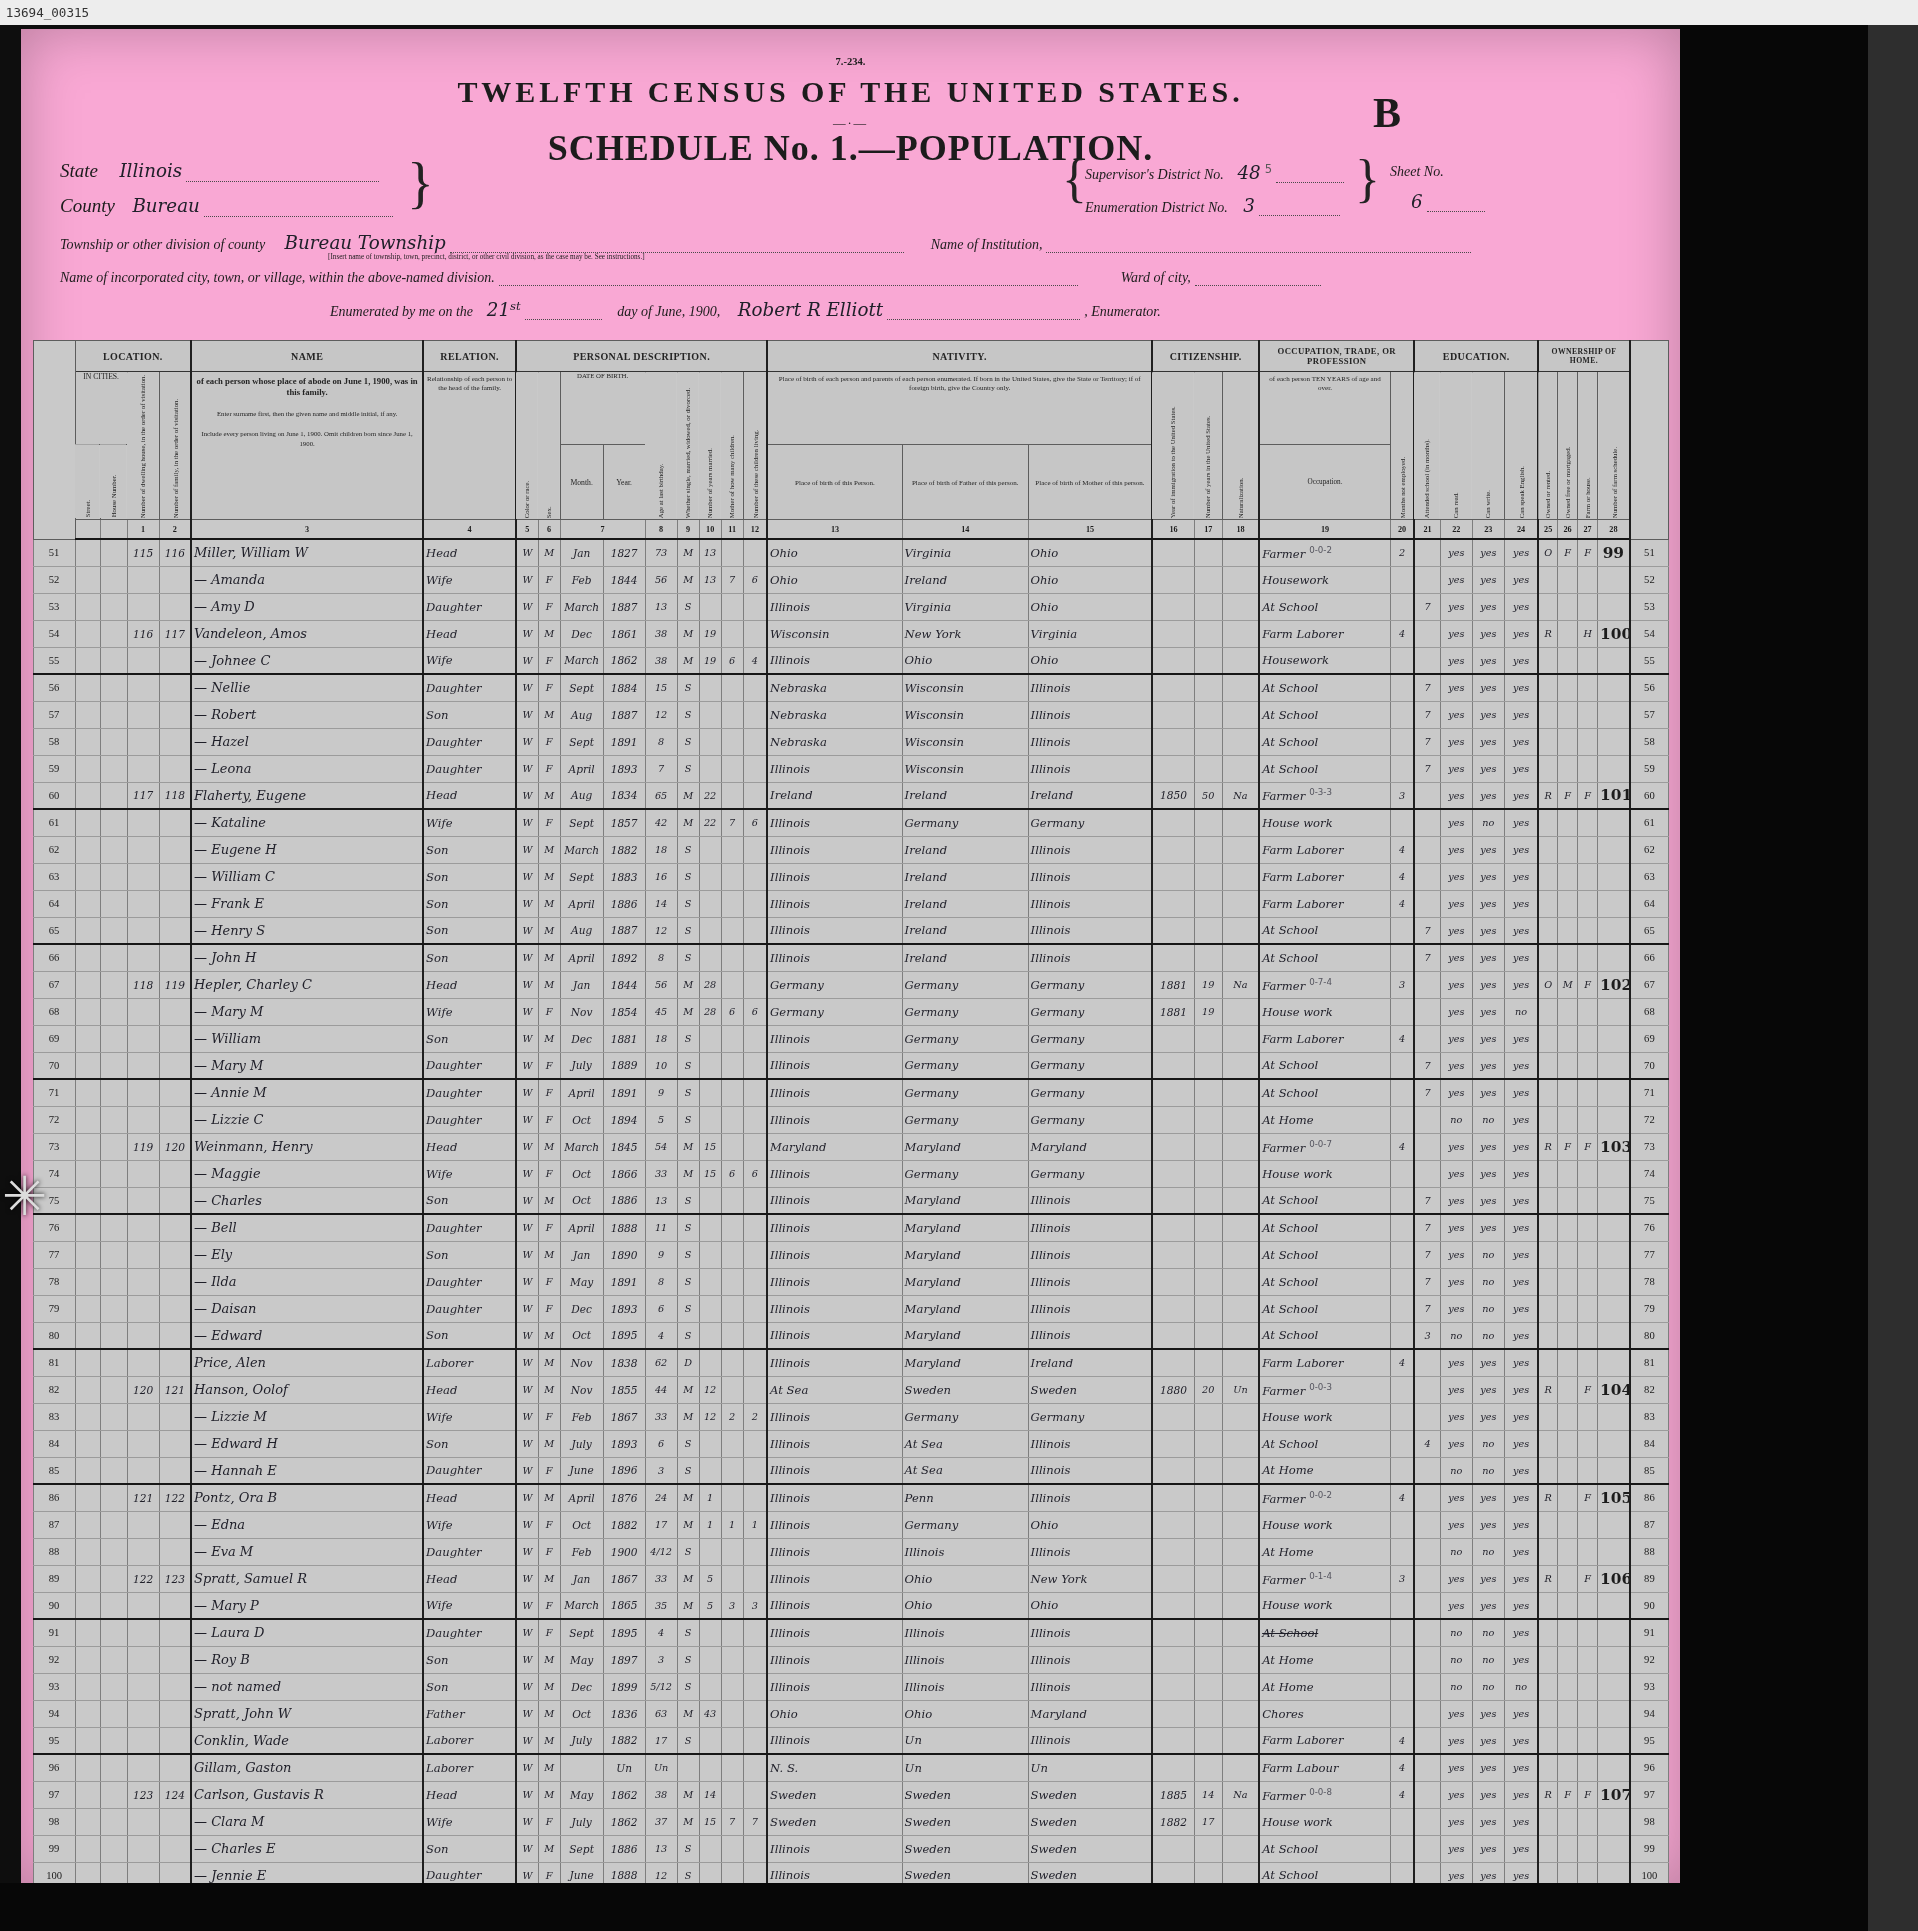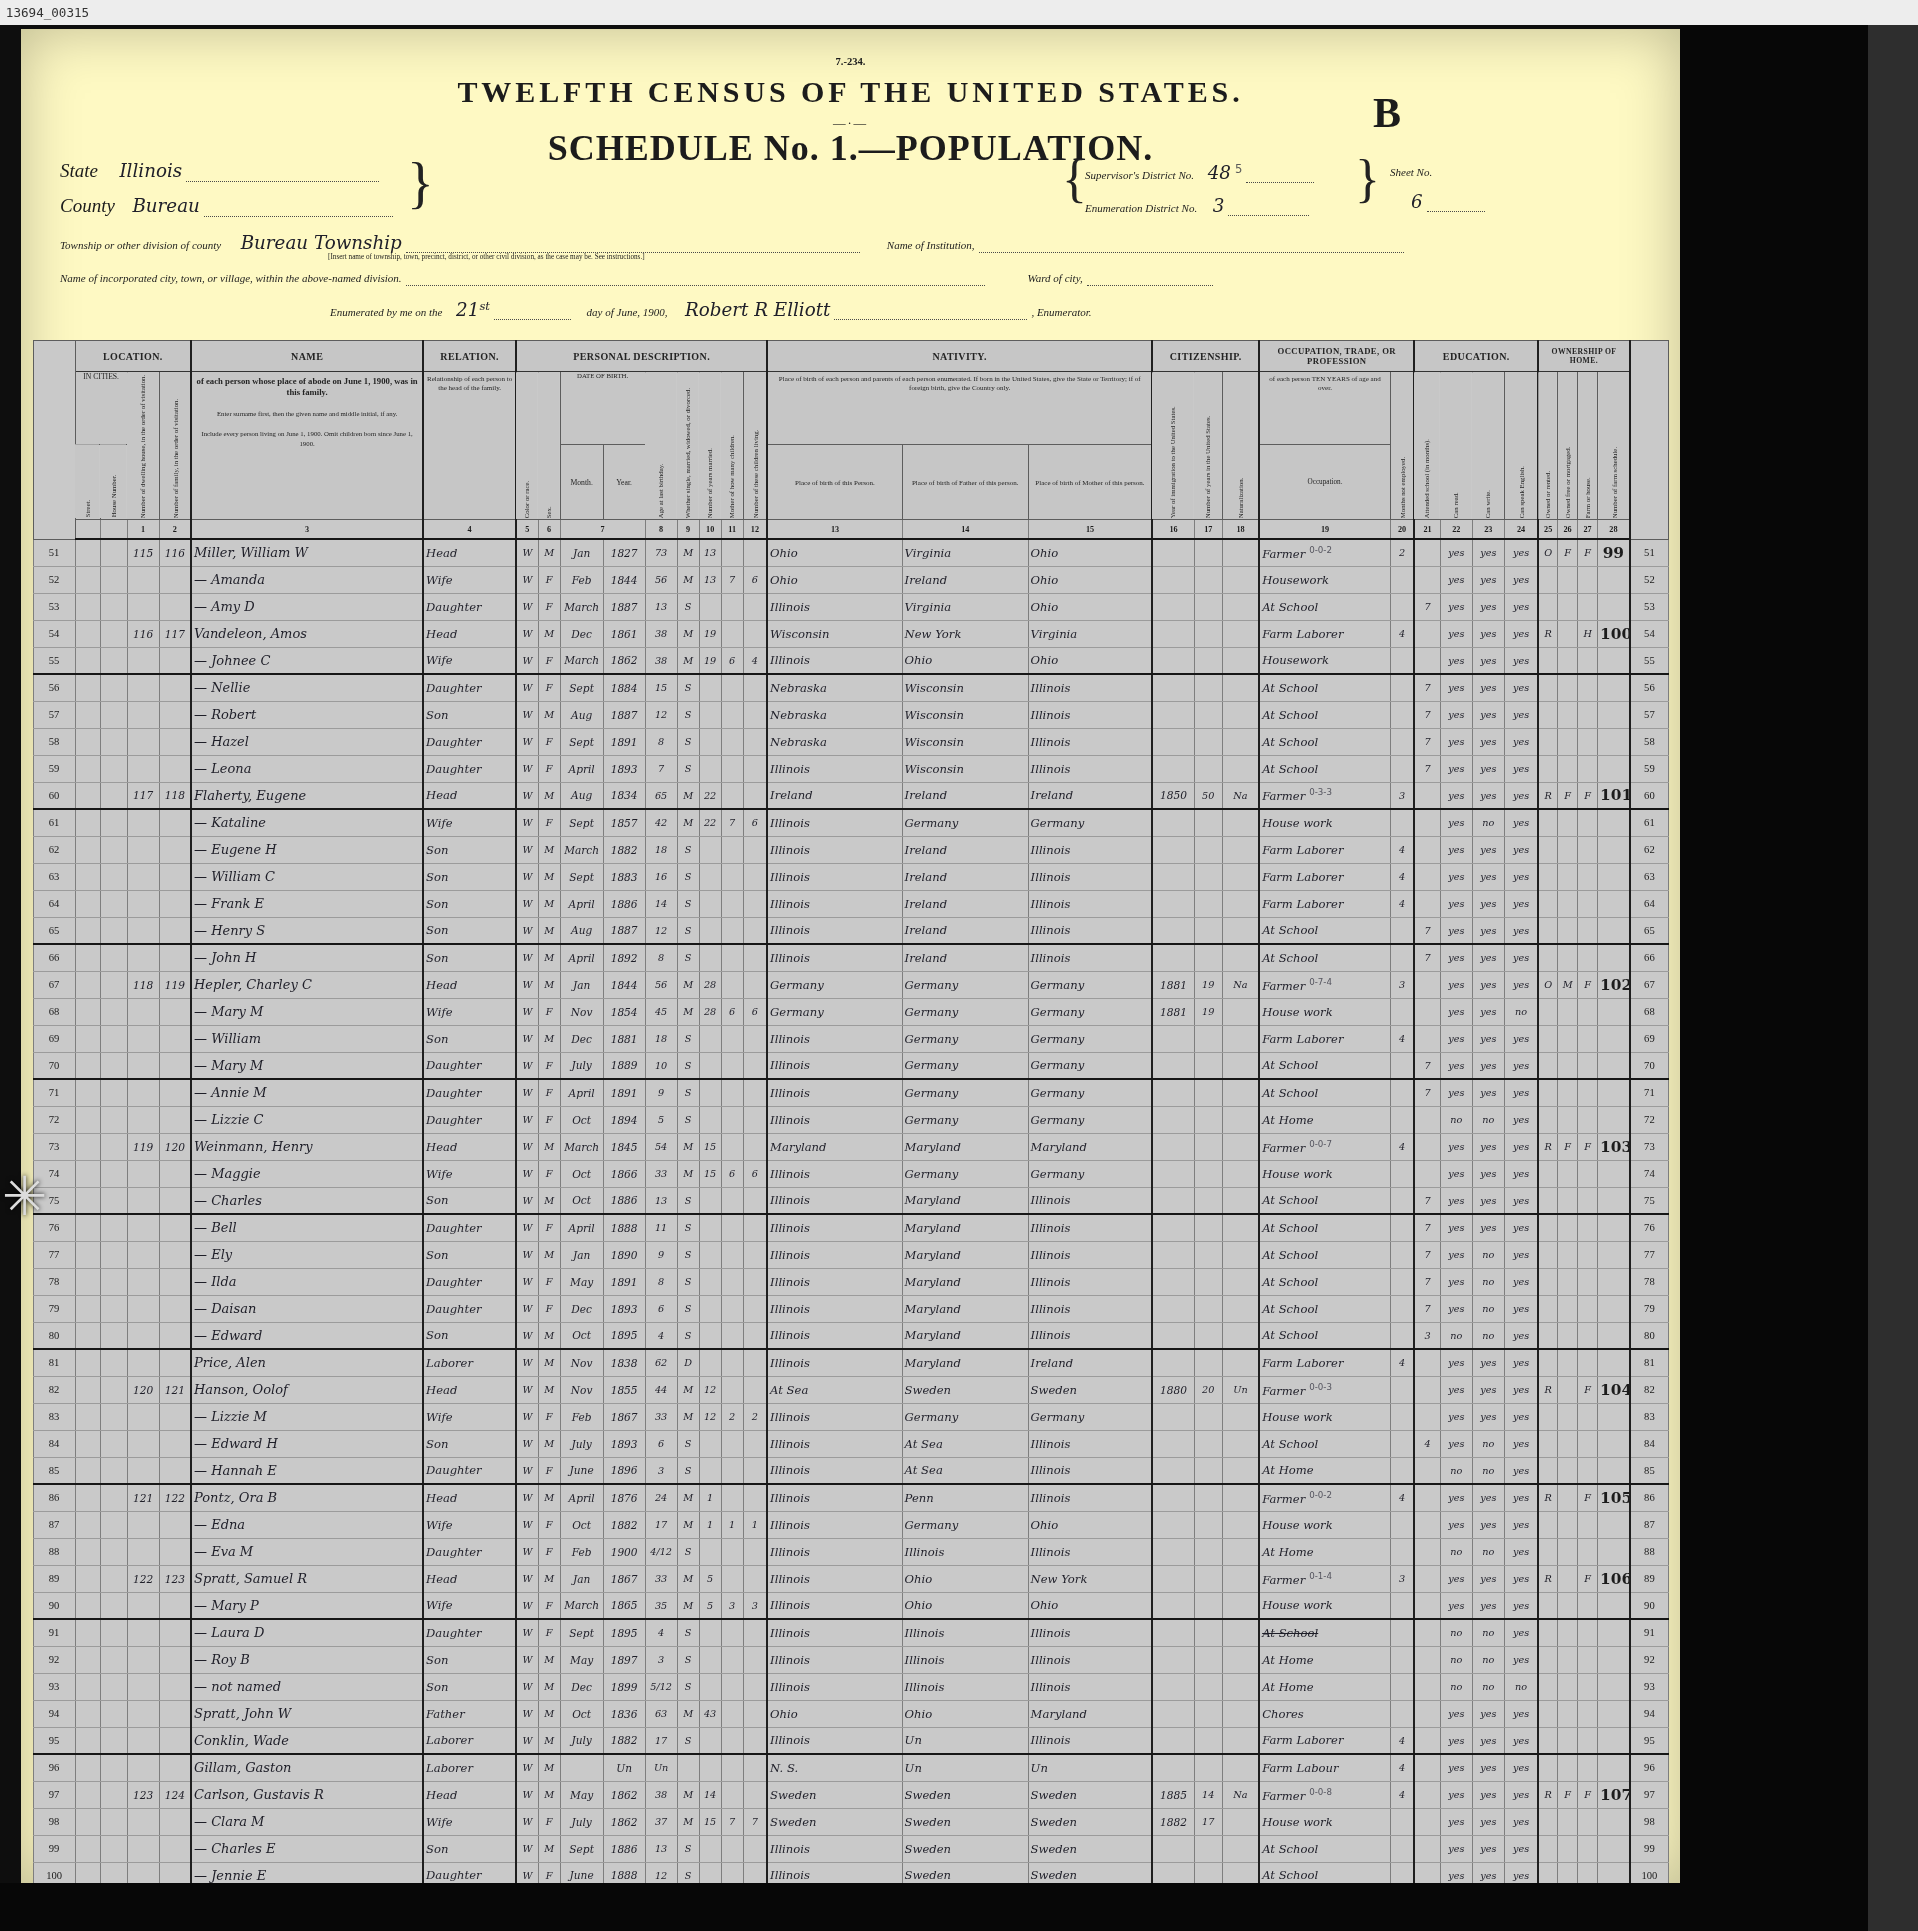--- a/index.html
+++ b/index.html
@@ -1,34 +1,34 @@
 <!DOCTYPE html>
 <html><head>
 <meta charset="utf-8">
 <style>
   html,body{margin:0;padding:0;background:#0b0b0b;}
   .canvas{position:relative;width:1918px;height:1931px;background:#0e0e0e;overflow:hidden;
           font-family:"Liberation Serif",serif;color:#1c1c1c;}
   .top-strip{position:absolute;left:0;top:0;width:100%;height:25px;background:#ededed;
              font-family:"DejaVu Sans Mono",monospace;font-size:12.6px;color:#333;
              display:flex;align-items:center;padding-left:5.8px;box-sizing:border-box;}
-  .paper{position:absolute;left:21px;top:29px;width:1659px;height:1854px;background:#fef9c3;
+  .paper{position:absolute;left:21px;top:29px;width:1659px;height:1854px;background:#f9a8d4;
          box-shadow:inset 0 0 58px rgba(0,0,0,.25);}
   .black-band{position:absolute;top:25px;left:1680px;width:188px;height:1906px;background:#070707;}
   .edge-gray{position:absolute;top:25px;left:1868px;width:50px;height:1906px;background:#2e2e2e;}
   .bottom-black{position:absolute;left:0;top:1883px;width:1680px;height:48px;background:#070707;}
 
   
   .form-code{position:absolute;left:50%;top:27px;transform:translateX(-50%);font-size:10.6px;font-weight:bold;}
   .main-title{position:absolute;left:50%;top:46px;transform:translateX(-50%);font-size:30px;font-weight:bold;letter-spacing:3.9px;white-space:nowrap;}
   .ornament{position:absolute;left:50%;top:87px;transform:translateX(-50%);font-size:12.6px;letter-spacing:1.9px;}
   .schedule-title{position:absolute;left:50%;top:98px;transform:translateX(-50%);font-size:36px;font-weight:bold;letter-spacing:1px;white-space:nowrap;}
   .plate-letter{position:absolute;left:1352px;top:60px;font-size:42px;font-weight:bold;}
   .lbl{font-style:italic;font-size:19px;}
-  .lbl-sm{font-style:italic;font-size:11px;}
+  .lbl-sm{font-style:italic;font-size:14px;}
   .hw{font-family:"DejaVu Serif",serif;font-style:italic;color:#20202a;}
   .hw-lg{font-size:18.3px;}
   .dotted{display:inline-block;border-bottom:1.4px dotted #4a4a4a;height:15.4px;vertical-align:bottom;}
   .brace{position:absolute;font-size:56px;font-weight:normal;color:#222;}
   .pencil-note{font-family:"DejaVu Sans",sans-serif;font-style:normal;color:#5a5a5a;}
   .tiny-note{font-size:7.2px;letter-spacing:0;}
 
   
   table.ct{border-collapse:collapse;table-layout:fixed;width:1635px;position:absolute;left:11.6px;top:311px;
            background:#c9c9c9;}

